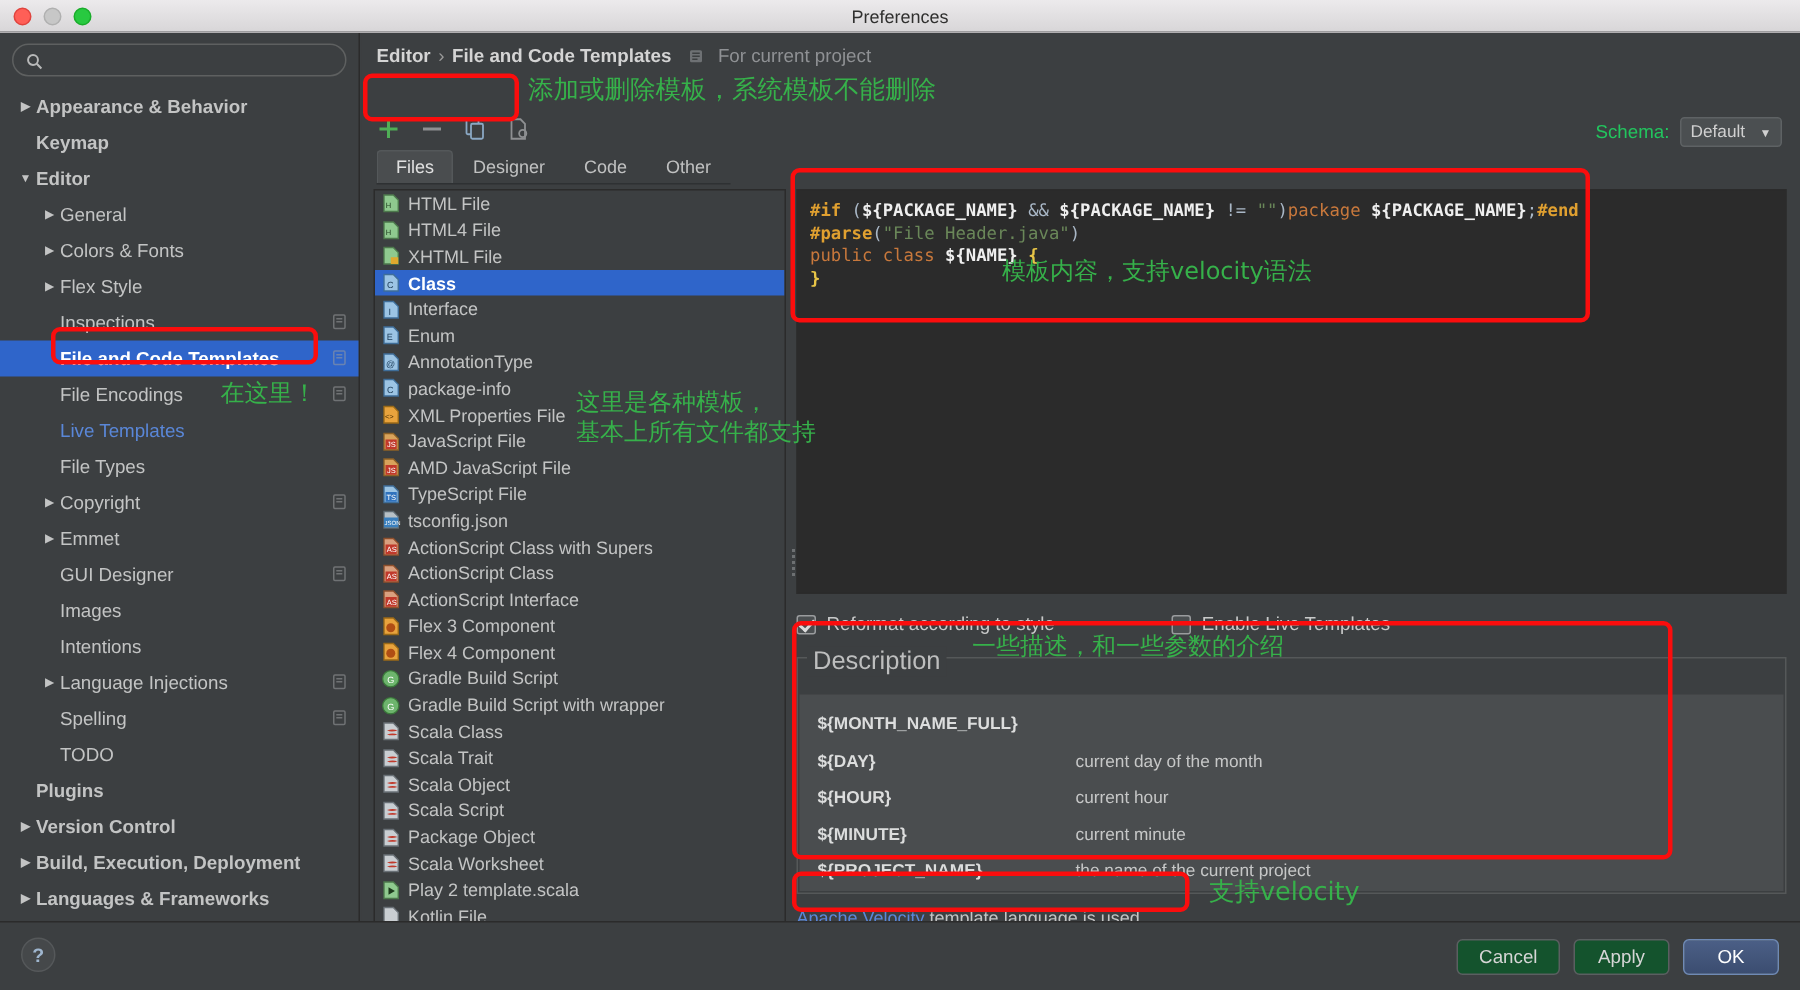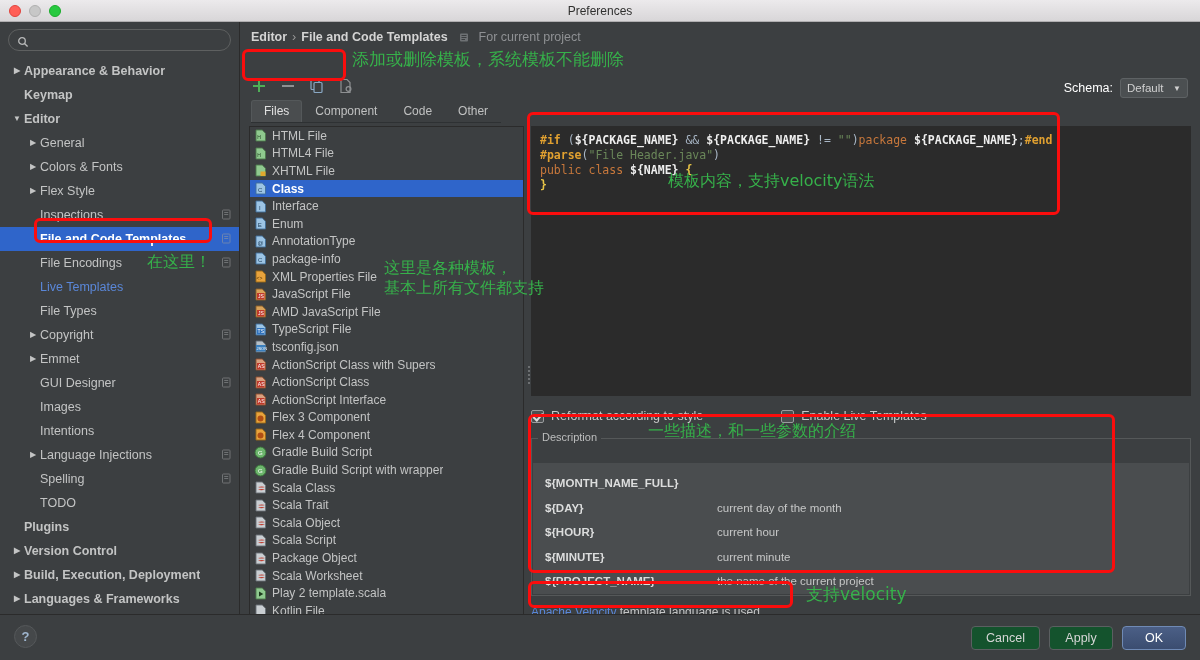--- a/index.html
+++ b/index.html
@@ -93,21 +93,21 @@
     display: flex; align-items: center; gap: 5px;
   }
   .breadcrumb .sep { color: #9a9a9a; font-weight: normal; }
   .bc-note { color: #8f9194; font-weight: normal; margin-left: 4px; }
   .bc-icon { width: 11px; height: 11px; margin-left: 6px; opacity: .75; }
 
   .schema-wrap {
     position: absolute; right: 12px; top: 56px;
     display: flex; align-items: center; gap: 7px;
   }
-  .schema-label { font-size: 12.5px; color: #ffffff; text-align: right; }
+  .schema-label { font-size: 12.5px; color: #22c55e; text-align: right; }
   .schema-combo {
     height: 20px; min-width: 68px; padding: 0 6px;
     background: #4b4f51; border: 1px solid #5e6264; border-radius: 3px;
     color: #d0d0d0; font-size: 11.5px; display: flex; align-items: center;
     justify-content: space-between; gap: 8px;
   }
   .schema-combo .caret { font-size: 8px; }
 
   .toolbar {
     position: absolute; left: 10px; top: 52px;
@@ -186,21 +186,21 @@
   }
   .chk-item { display: flex; align-items: center; }
   .chk-item:nth-child(2) { margin-left: 78px; }
 
   .desc {
     position: absolute; left: 290px; top: 416px; width: 660px; height: 158px;
     border: 1px solid #555859;
   }
   .desc-legend {
     position: absolute; left: 6px; top: -8px; background: #3c3f41;
-    padding: 0 4px; font-size: 11px; color: #bdbebe;
+    padding: 0 4px; font-size: 17px; color: #bdbebe;
   }
   .desc-body {
     position: absolute; left: 1px; top: 24px; right: 1px; bottom: 1px;
     background: #4a4d4f; overflow: hidden;
   }
   .desc-row {
     display: flex; align-items: center; height: 24.5px; font-size: 11.5px;
     color: #cfd0d0; padding-left: 12px;
   }
   .desc-key { width: 172px; font-weight: bold; color: #dcdddd; flex: 0 0 172px; }
@@ -432,21 +432,21 @@
       <div class="tb-btn">
         <svg viewBox="0 0 16 16" width="16" height="16">
           <path d="M3 1.5 h6 l3 3 v10 h-9 z" fill="none" stroke="#8e9092" stroke-width="1.2"></path>
           <circle cx="10.5" cy="11" r="2.4" fill="none" stroke="#8e9092" stroke-width="1.2"></circle>
         </svg>
       </div>
     </div>
 
     <div class="tabs" id="tabs">
         <div class="tab active">Files</div>
-        <div class="tab">Component</div>
+        <div class="tab">Designer</div>
         <div class="tab">Code</div>
         <div class="tab">Other</div>
       </div>
 
     <div class="filelist" id="filelist">
         <div class="file-row">
           <span class="fi"><svg viewBox="0 0 13 13" width="13" height="13">
               <path d="M2 1 h6.2 l3.3 3.3 V12 H2 Z" fill="#8fc98f" stroke="#4d7a4d" stroke-width="0.9"></path>
               <text x="3.2" y="9.6" font-size="5" fill="#1d3b1d">H</text>
             </svg></span>

